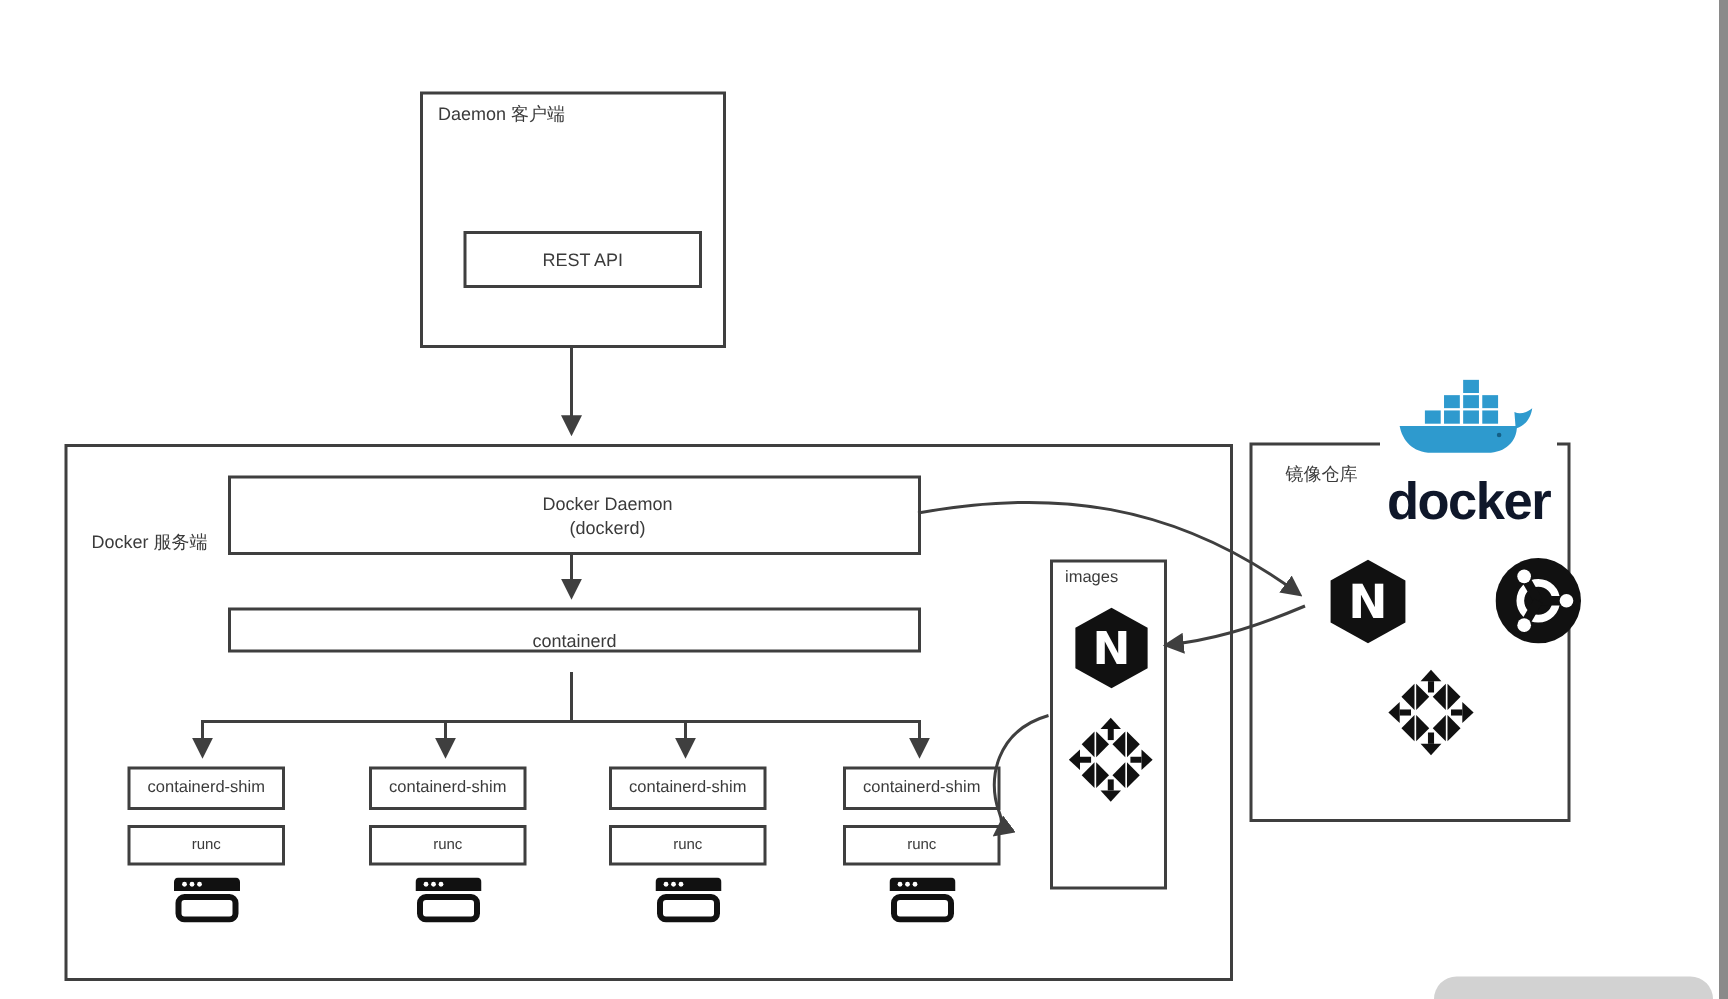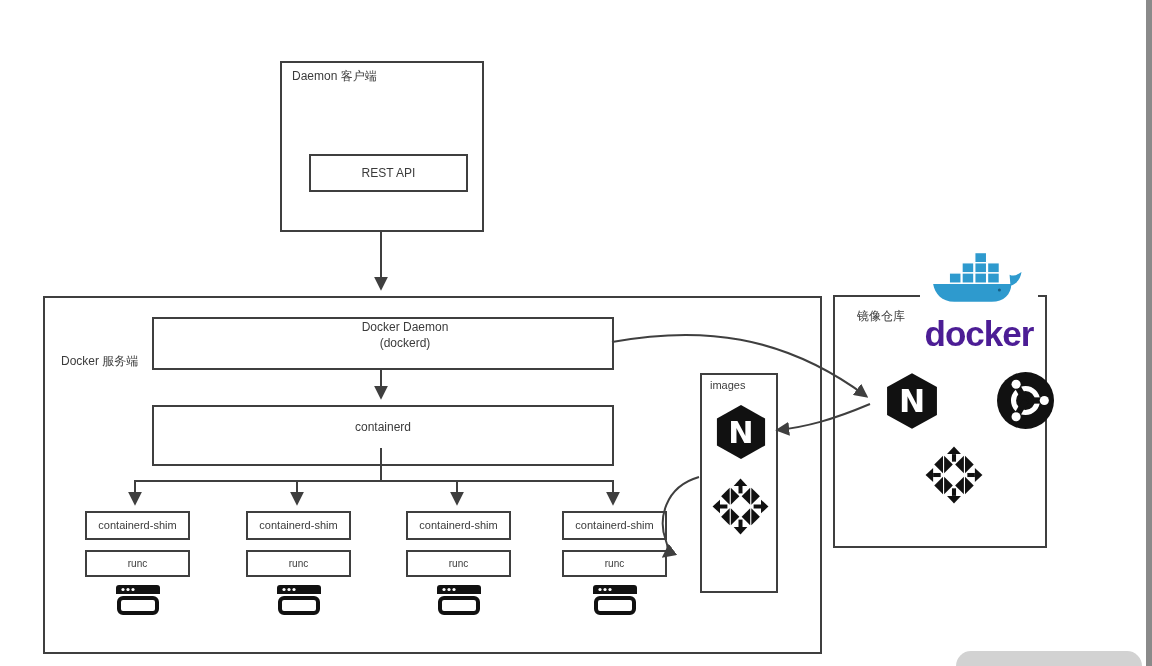--- a/index.html
+++ b/index.html
@@ -7,32 +7,32 @@
           font-family:"Liberation Sans","DejaVu Sans",sans-serif;color:#3b3b3b;}
   .box{position:absolute;background:#fff;border:2px solid #3f3f3f;box-sizing:border-box;}
   .lbl{position:absolute;font-size:12px;color:#3b3b3b;white-space:nowrap;}
   
   #client{left:280px;top:61px;width:204px;height:171px;}
   #client .inner{position:absolute;left:27px;width:159px;border:2px solid #3f3f3f;box-sizing:border-box;background:#fff;text-align:center;font-size:12px;}
   #cmd-box{top:28px;height:36px;line-height:33px;}
   #rest-box{top:91px;height:38px;line-height:35px;}
   
   #server{left:43px;top:296px;width:779px;height:358px;}
-  #daemon{position:absolute;left:107px;top:19px;width:462px;height:53px;border:2px solid #3f3f3f;box-sizing:border-box;background:#fff;display:flex;flex-direction:column;text-align:center;font-size:12px;line-height:16px;padding-left:44px;}
-  #containerd{position:absolute;left:107px;top:107px;width:462px;height:61px;border:2px solid #3f3f3f;box-sizing:border-box;background:#fff;text-align:center;font-size:12px;line-height:41px;}
+  #daemon{position:absolute;left:107px;top:19px;width:462px;height:53px;border:2px solid #3f3f3f;box-sizing:border-box;background:#fff;display:flex;flex-direction:column;justify-content:center;text-align:center;font-size:12px;line-height:16px;padding-left:44px;}
+  #containerd{position:absolute;left:107px;top:107px;width:462px;height:30px;border:2px solid #3f3f3f;box-sizing:border-box;background:#fff;text-align:center;font-size:12px;line-height:41px;}
   .col{position:absolute;width:105px;top:213px;text-align:center;}
   .col .shim{border:2px solid #3f3f3f;box-sizing:border-box;background:#fff;height:29px;line-height:25px;font-size:11px;}
   .col .runc{border:2px solid #3f3f3f;box-sizing:border-box;background:#fff;height:27px;line-height:23px;font-size:10px;margin-top:10px;}
   .col .winicon{margin:8px auto 0 auto;width:44px;height:30px;}
   
   #images-panel{left:700px;top:373px;width:78px;height:220px;}
   
   #registry{left:833px;top:295px;width:214px;height:253px;}
   #whale-wrap{position:absolute;left:920px;top:250px;width:118px;height:102px;background:#fff;z-index:6;text-align:center;}
-  #wordmark{font-size:35px;font-weight:bold;color:#4c1d95;letter-spacing:-1px;line-height:32px;margin-top:-4px;}
+  #wordmark{font-size:35px;font-weight:bold;color:#0f172a;letter-spacing:-1px;line-height:32px;margin-top:-4px;}
   .icon-abs{position:absolute;z-index:6;}
   #overlay{position:absolute;left:0;top:0;z-index:5;pointer-events:none;}
   #scrollbar{position:absolute;left:1146px;top:0;width:6px;height:666px;background:#8a8a8a;}
   #watermark{position:absolute;left:950px;top:616px;width:192px;text-align:right;font-size:19px;color:#c9c9c9;letter-spacing:1px;}
   #pill{position:absolute;left:956px;top:651px;width:186px;height:30px;background:#d2d2d2;border-radius:16px;}
 </style>
 </head>
 <body>
 
 <div id="canvas">

